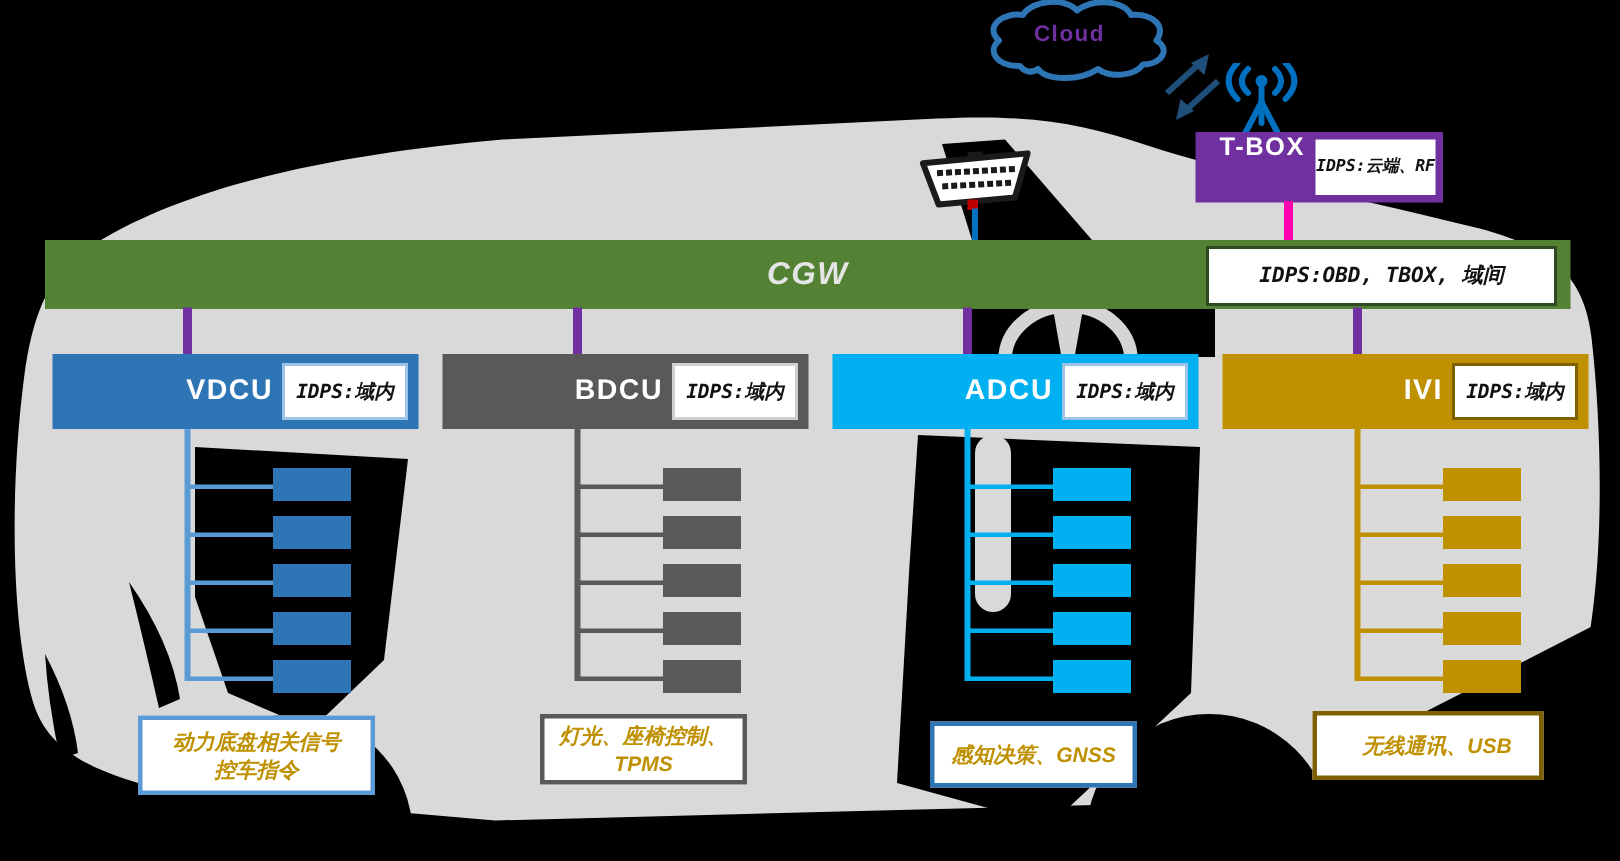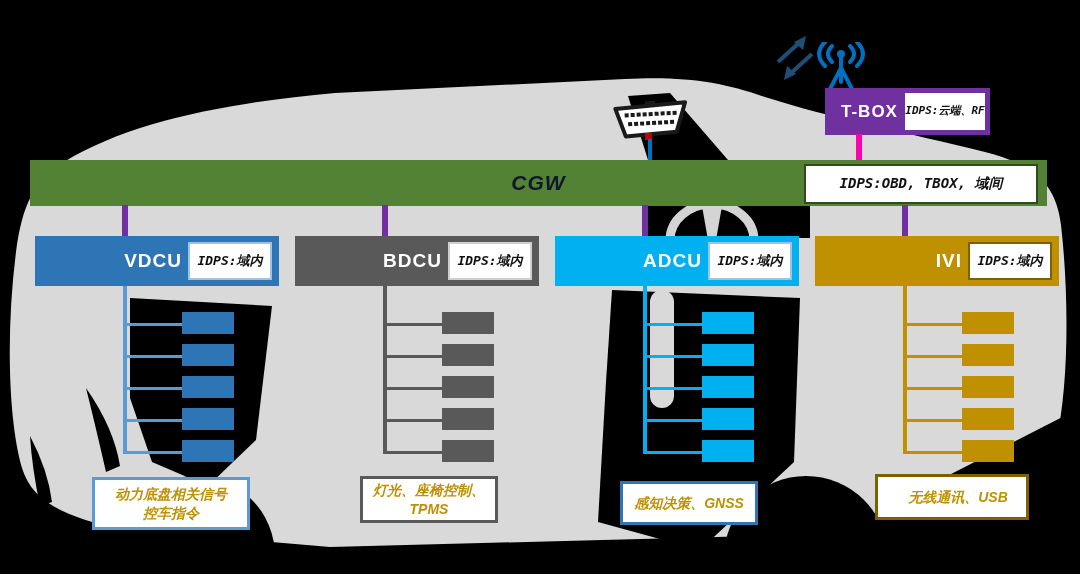--- a/index.html
+++ b/index.html
@@ -10,37 +10,37 @@
   
   svg.car{position:absolute;left:0;top:0;width:1080px;height:574px;}
 
   
   .cloud{left:652px;top:0;width:145px;height:56px;}
   .cloud-label{position:absolute;left:0;top:14px;width:122px;text-align:center;
     color:var(--cloud_text,#7030A0);font-weight:bold;font-size:15px;letter-spacing:1px;}
 
   
   .tbox{left:797px;top:88px;width:165px;height:47px;background:var(--tbox_bg,#7030A0);
-        display:flex;align-items:center;margin-left:28px;}
+        display:flex;}
   .tbox-name{color:#fff;font-weight:bold;font-size:17px;letter-spacing:1px;margin-left:16px;}
   .chip{background:#fff;display:flex;flex-direction:row;align-items:center;justify-content:center;
         font-family:"DejaVu Sans Mono","Liberation Mono",monospace;
         font-style:italic;font-weight:bold;color:#111;}
   .tbox-chip{position:absolute;right:5px;top:5px;width:80px;height:37px;font-size:11px;line-height:1.3;}
   .tbox-link{left:856px;top:134px;width:6px;height:27px;background:var(--tbox_link,#FF00AE);}
 
   
   .obd{left:612px;top:101px;width:80px;height:40px;transform:rotate(-3deg);}
   .obd-link{left:648px;top:139px;width:4px;height:22px;background:var(--obd_link,#0070C0);}
   .obd-dot{left:645px;top:133px;width:7px;height:7px;background:var(--obd_dot,#C00000);}
 
   
   .cgw{left:30px;top:160px;width:1017px;height:46px;background:var(--cgw_bg,#548235);
        display:flex;align-items:center;justify-content:center;}
-  .cgw-name{color:#0f172a;font-weight:bold;font-style:italic;font-size:21px;letter-spacing:1px;}
+  .cgw-name{color:#e5e5e5;font-weight:bold;font-style:italic;font-size:21px;letter-spacing:1px;}
   .cgw-chip{position:absolute;right:9px;top:4px;width:230px;height:36px;
             border:2px solid #2f4a1e;font-size:14px;}
 
   
   .domain-col{position:absolute;top:205px;width:230px;height:335px;}
   .col0{left:35px;} .col1{left:295px;} .col2{left:555px;} .col3{left:815px;}
   .drop{position:absolute;left:87px;top:0;width:6px;height:31px;background:#7030A0;}
   .dbox{position:absolute;left:0;top:31px;width:244px;height:50px;background:var(--c);
         display:flex;align-items:center;justify-content:flex-end;}
   .dname{color:#fff;font-weight:bold;font-size:19px;letter-spacing:1px;margin-right:6px;}
@@ -76,20 +76,28 @@
     <polygon fill="#000" points="756,574 1080,408 1080,574"></polygon>
     <path fill="#000" d="M86,388 q28,40 34,78 l-14,6 q-10,-44 -20,-84 z"></path>
     <path fill="#000" d="M30,436 q18,34 22,66 l-12,4 q-8,-38 -10,-70 z"></path>
     <circle fill="#000" cx="195" cy="556" r="80"></circle>
     <circle fill="#000" cx="806" cy="558" r="82"></circle>
     <ellipse cx="712" cy="240" rx="42" ry="36" fill="none" stroke="#D4D4D4" stroke-width="9"></ellipse>
     <path fill="#D4D4D4" d="M702,206 L722,206 L716,240 L708,240 Z"></path>
     <rect fill="#D9D9D9" x="650" y="290" width="24" height="118" rx="12"></rect>
   </svg>
 
+  <div class="abs cloud">
+    <svg width="145" height="56" viewBox="0 0 145 56">
+      <path fill="none" style="stroke:var(--cloud_outline,#2E75B6)" stroke-width="4" stroke-linejoin="round" d="M28,44 C12,44 6,34 14,27 C4,18 16,8 30,10 C36,0 58,-2 66,7 C78,-2 98,1 102,10
+           C116,9 126,17 119,27 C129,33 122,43 110,43 C104,51 88,52 80,46 C68,54 46,54 40,46
+           C36,49 31,48 28,44 Z"></path>
+    </svg>
+    <span class="cloud-label">Cloud</span>
+  </div>
 
   <svg class="abs" style="left:770px;top:34px" width="50" height="48" viewBox="0 0 50 48">
     <g style="stroke:var(--sync_arrows,#1F4E79);fill:var(--sync_arrows,#1F4E79)">
       <line x1="8" y1="28" x2="30" y2="8" stroke-width="4"></line>
       <polygon points="36,2 24,8 33,16" stroke="none"></polygon>
       <line x1="42" y1="20" x2="20" y2="40" stroke-width="4"></line>
       <polygon points="14,46 26,40 17,32" stroke="none"></polygon>
     </g>
   </svg>
 

